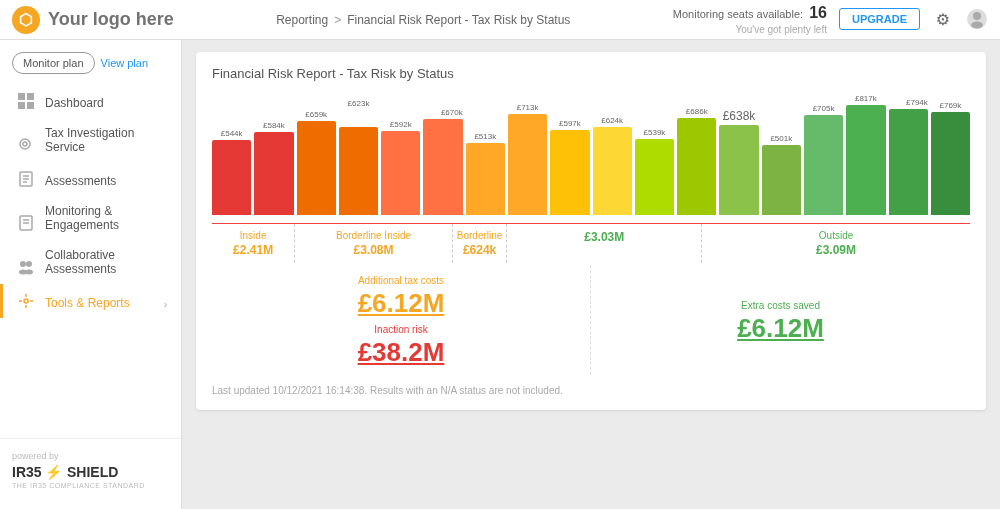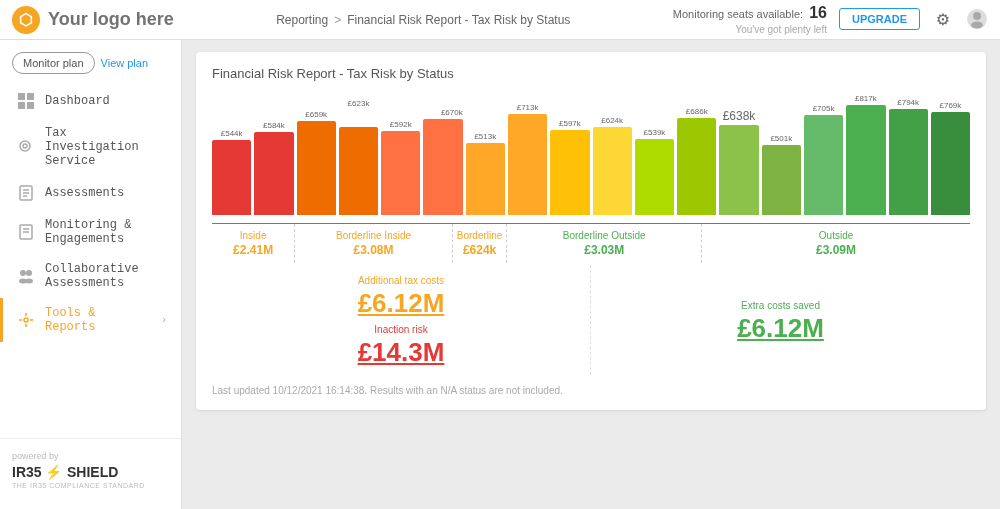--- a/index.html
+++ b/index.html
@@ -28,22 +28,22 @@
 
     
     .sidebar {
       width: 182px; background: #fff; border-right: 1px solid #ddd; display: flex; flex-direction: column;
       flex-shrink: 0; padding: 8px 0;
     }
     .sidebar-btns { display: flex; gap: 6px; padding: 4px 12px 10px; }
     .monitor-btn { border: 1px solid #999; background: #fff; color: #555; padding: 4px 10px; border-radius: 12px; font-size: 11px; cursor: pointer; }
     .view-link { color: #2196f3; font-size: 11px; text-decoration: none; padding: 4px 0; cursor: pointer; display: flex; align-items: center; }
     .sidebar-item {
-      display: flex; align-items: center; gap: 10px; padding: 8px 14px;
-      font-size: 12px; color: #555; cursor: pointer; border-left: 3px solid transparent; font-family: Liberation Mono, monospace;
+      display: flex; align-items: flex-end; gap: 10px; padding: 8px 14px;
+      font-size: 12px; color: #555; cursor: pointer; border-left: 3px solid transparent;
     }
     .sidebar-item.active { color: #f5a623; border-left-color: #f5a623; }
     .sidebar-icon { width: 18px; height: 18px; display: flex; align-items: center; justify-content: center; flex-shrink: 0; }
     .sidebar-item-label { flex: 1; }
     .sidebar-chevron { color: #aaa; font-size: 10px; }
     .sidebar-bottom { margin-top: auto; padding: 12px; border-top: 1px solid #eee; }
     .ir35-brand { display: flex; align-items: center; gap: 4px; font-weight: bold; font-size: 13px; color: #444; }
 
     
     .content { flex: 1; overflow-y: auto; padding: 12px 14px; background: #ebebeb; }
@@ -254,21 +254,21 @@
               <div style="width: 100%; height: 70px; background: rgb(124, 179, 66); border-radius: 2px 2px 0px 0px;"></div>
             </div>
             <div style="display: flex; flex-direction: column; align-items: center; flex: 1 1 0%;">
               <div style="font-size: 8px; color: rgb(102, 102, 102); margin-bottom: 2px; white-space: nowrap;">£705k</div>
               <div style="width: 100%; height: 100px; background: rgb(102, 187, 106); border-radius: 2px 2px 0px 0px;"></div>
             </div>
             <div style="display: flex; flex-direction: column; align-items: center; flex: 1 1 0%;">
               <div style="font-size: 8px; color: rgb(102, 102, 102); margin-bottom: 2px; white-space: nowrap;">£817k</div>
               <div style="width: 100%; height: 110px; background: rgb(76, 175, 80); border-radius: 2px 2px 0px 0px;"></div>
             </div>
-            <div style="display: flex; flex-direction: column; align-items: center; flex: 1 1 0%;">
+            <div style="display: flex; flex-direction: column; align-items: flex-end; flex: 1 1 0%;">
               <div style="font-size: 8px; color: rgb(102, 102, 102); margin-bottom: 2px; white-space: nowrap;">£794k</div>
               <div style="width: 100%; height: 106px; background: rgb(67, 160, 71); border-radius: 2px 2px 0px 0px;"></div>
             </div>
             <div style="display: flex; flex-direction: column; align-items: center; flex: 1 1 0%;">
               <div style="font-size: 8px; color: rgb(102, 102, 102); margin-bottom: 2px; white-space: nowrap;">£769k</div>
               <div style="width: 100%; height: 103px; background: rgb(56, 142, 60); border-radius: 2px 2px 0px 0px;"></div>
             </div>
           </div>
       </div>
 
@@ -280,35 +280,34 @@
           </div>
           <div style="flex: 4 1 0%; padding: 6px 4px; border-right: 1px dashed rgb(204, 204, 204); text-align: center;">
             <div style="font-size: 10px; color: rgb(245, 166, 35); margin-bottom: 2px;">Borderline Inside</div>
             <div style="font-size: 12px; font-weight: bold; color: rgb(245, 166, 35);">£3.08M</div>
           </div>
           <div style="flex: 1 1 0%; padding: 6px 4px; border-right: 1px dashed rgb(204, 204, 204); text-align: center;">
             <div style="font-size: 10px; color: rgb(245, 166, 35); margin-bottom: 2px;">Borderline</div>
             <div style="font-size: 12px; font-weight: bold; color: rgb(245, 166, 35);">£624k</div>
           </div>
           <div style="flex: 5 1 0%; padding: 6px 4px; border-right: 1px dashed rgb(204, 204, 204); text-align: center;">
-            <div style="font-size: 10px; color: rgb(76, 175, 80); margin-bottom: 2px;">Borderline Outside</div>
             <div style="font-size: 12px; font-weight: bold; color: rgb(76, 175, 80);">£3.03M</div>
           </div>
           <div style="flex: 7 1 0%; padding: 6px 4px; text-align: center; border-right: none;">
             <div style="font-size: 10px; color: rgb(76, 175, 80); margin-bottom: 2px;">Outside</div>
             <div style="font-size: 12px; font-weight: bold; color: rgb(76, 175, 80);">£3.09M</div>
           </div>
         </div>
 
       <div style="display:flex;margin-top:2px;">
         <div style="flex:0 0 50%;display:flex;flex-direction:column;align-items:center;padding:10px 0;border-right:1px dashed #ddd;">
           <div style="font-size:10px;color:#f5a623;margin-bottom:4px;">Additional tax costs</div>
           <div style="font-size:26px;font-weight:bold;color:#f5a623;text-decoration:underline;line-height:1;">£6.12M</div>
           <div style="font-size:10px;color:#e53935;margin:8px 0 4px;">Inaction risk</div>
-          <div style="font-size:26px;font-weight:bold;color:#e53935;text-decoration:underline;line-height:1;">£14.3M</div>
+          <div style="font-size:26px;font-weight:bold;color:#e53935;text-decoration:underline;line-height:1;">£38.2M</div>
         </div>
         <div style="flex:0 0 50%;display:flex;flex-direction:column;align-items:center;justify-content:center;padding:10px 0;">
           <div style="font-size:10px;color:#4caf50;margin-bottom:4px;">Extra costs saved</div>
           <div style="font-size:26px;font-weight:bold;color:#4caf50;text-decoration:underline;line-height:1;">£6.12M</div>
         </div>
       </div>
 
       <div class="last-updated">Last updated 10/12/2021 16:14:38. Results with an N/A status are not included.</div>
     </div>
   </div>

